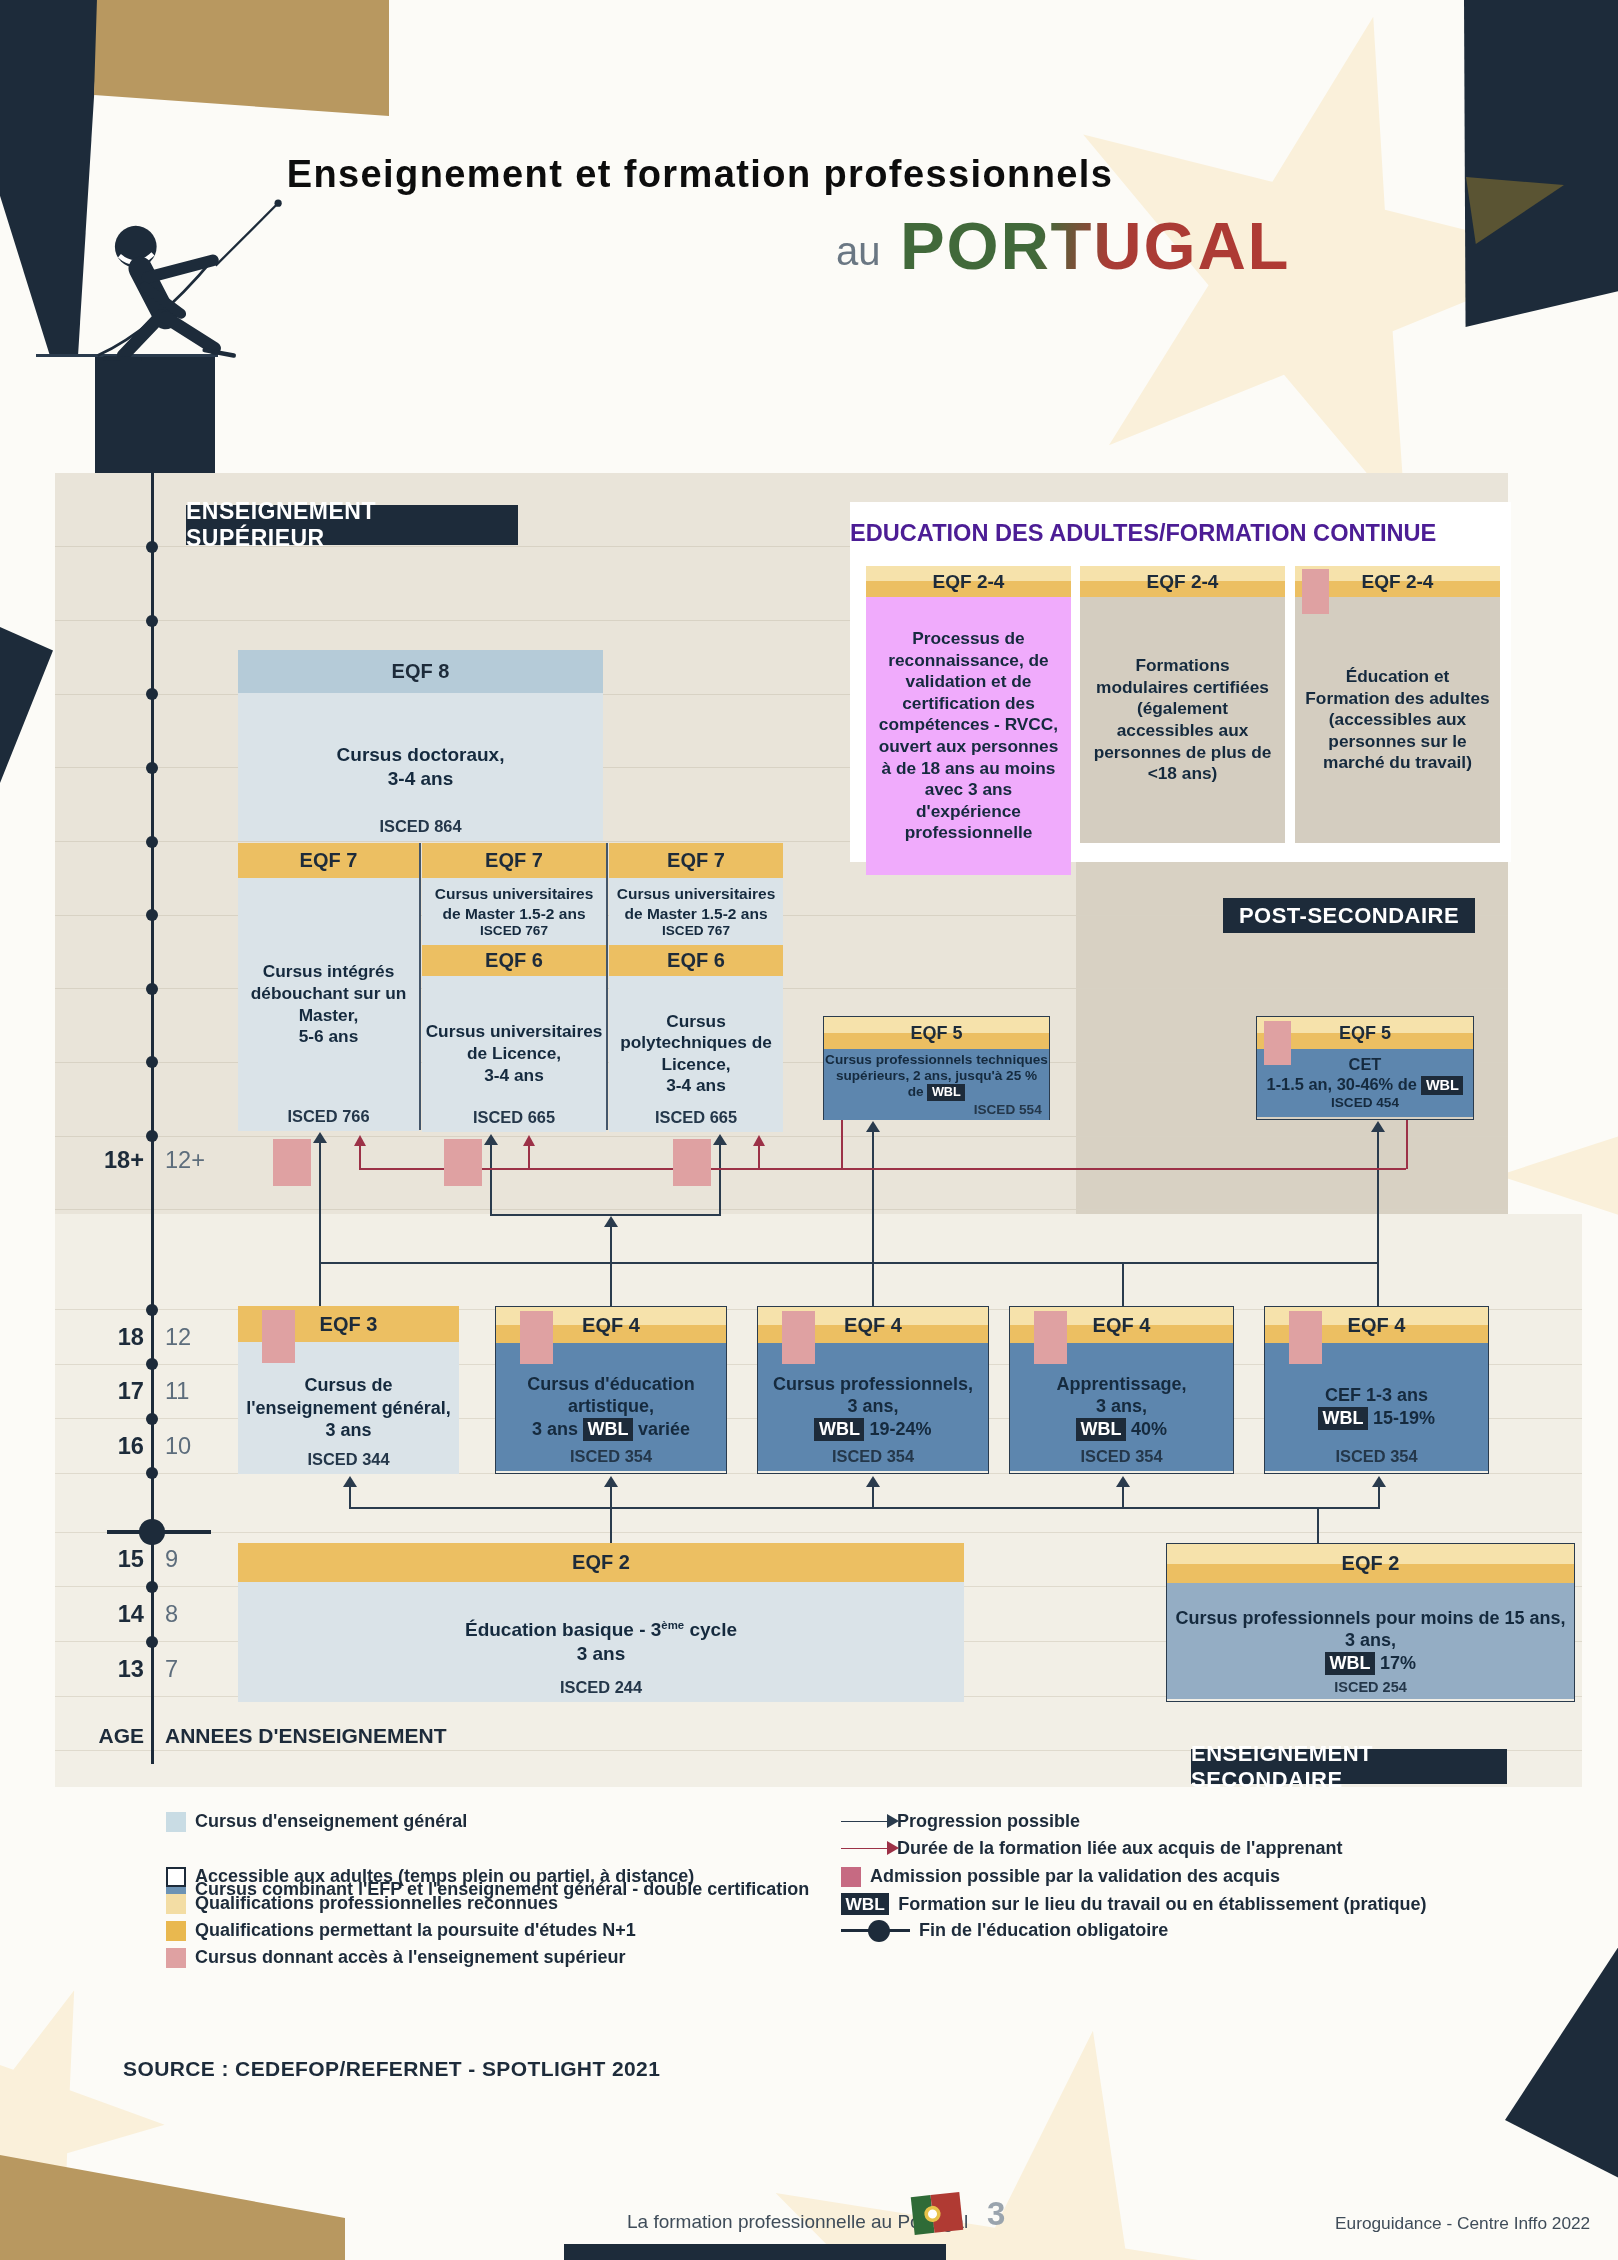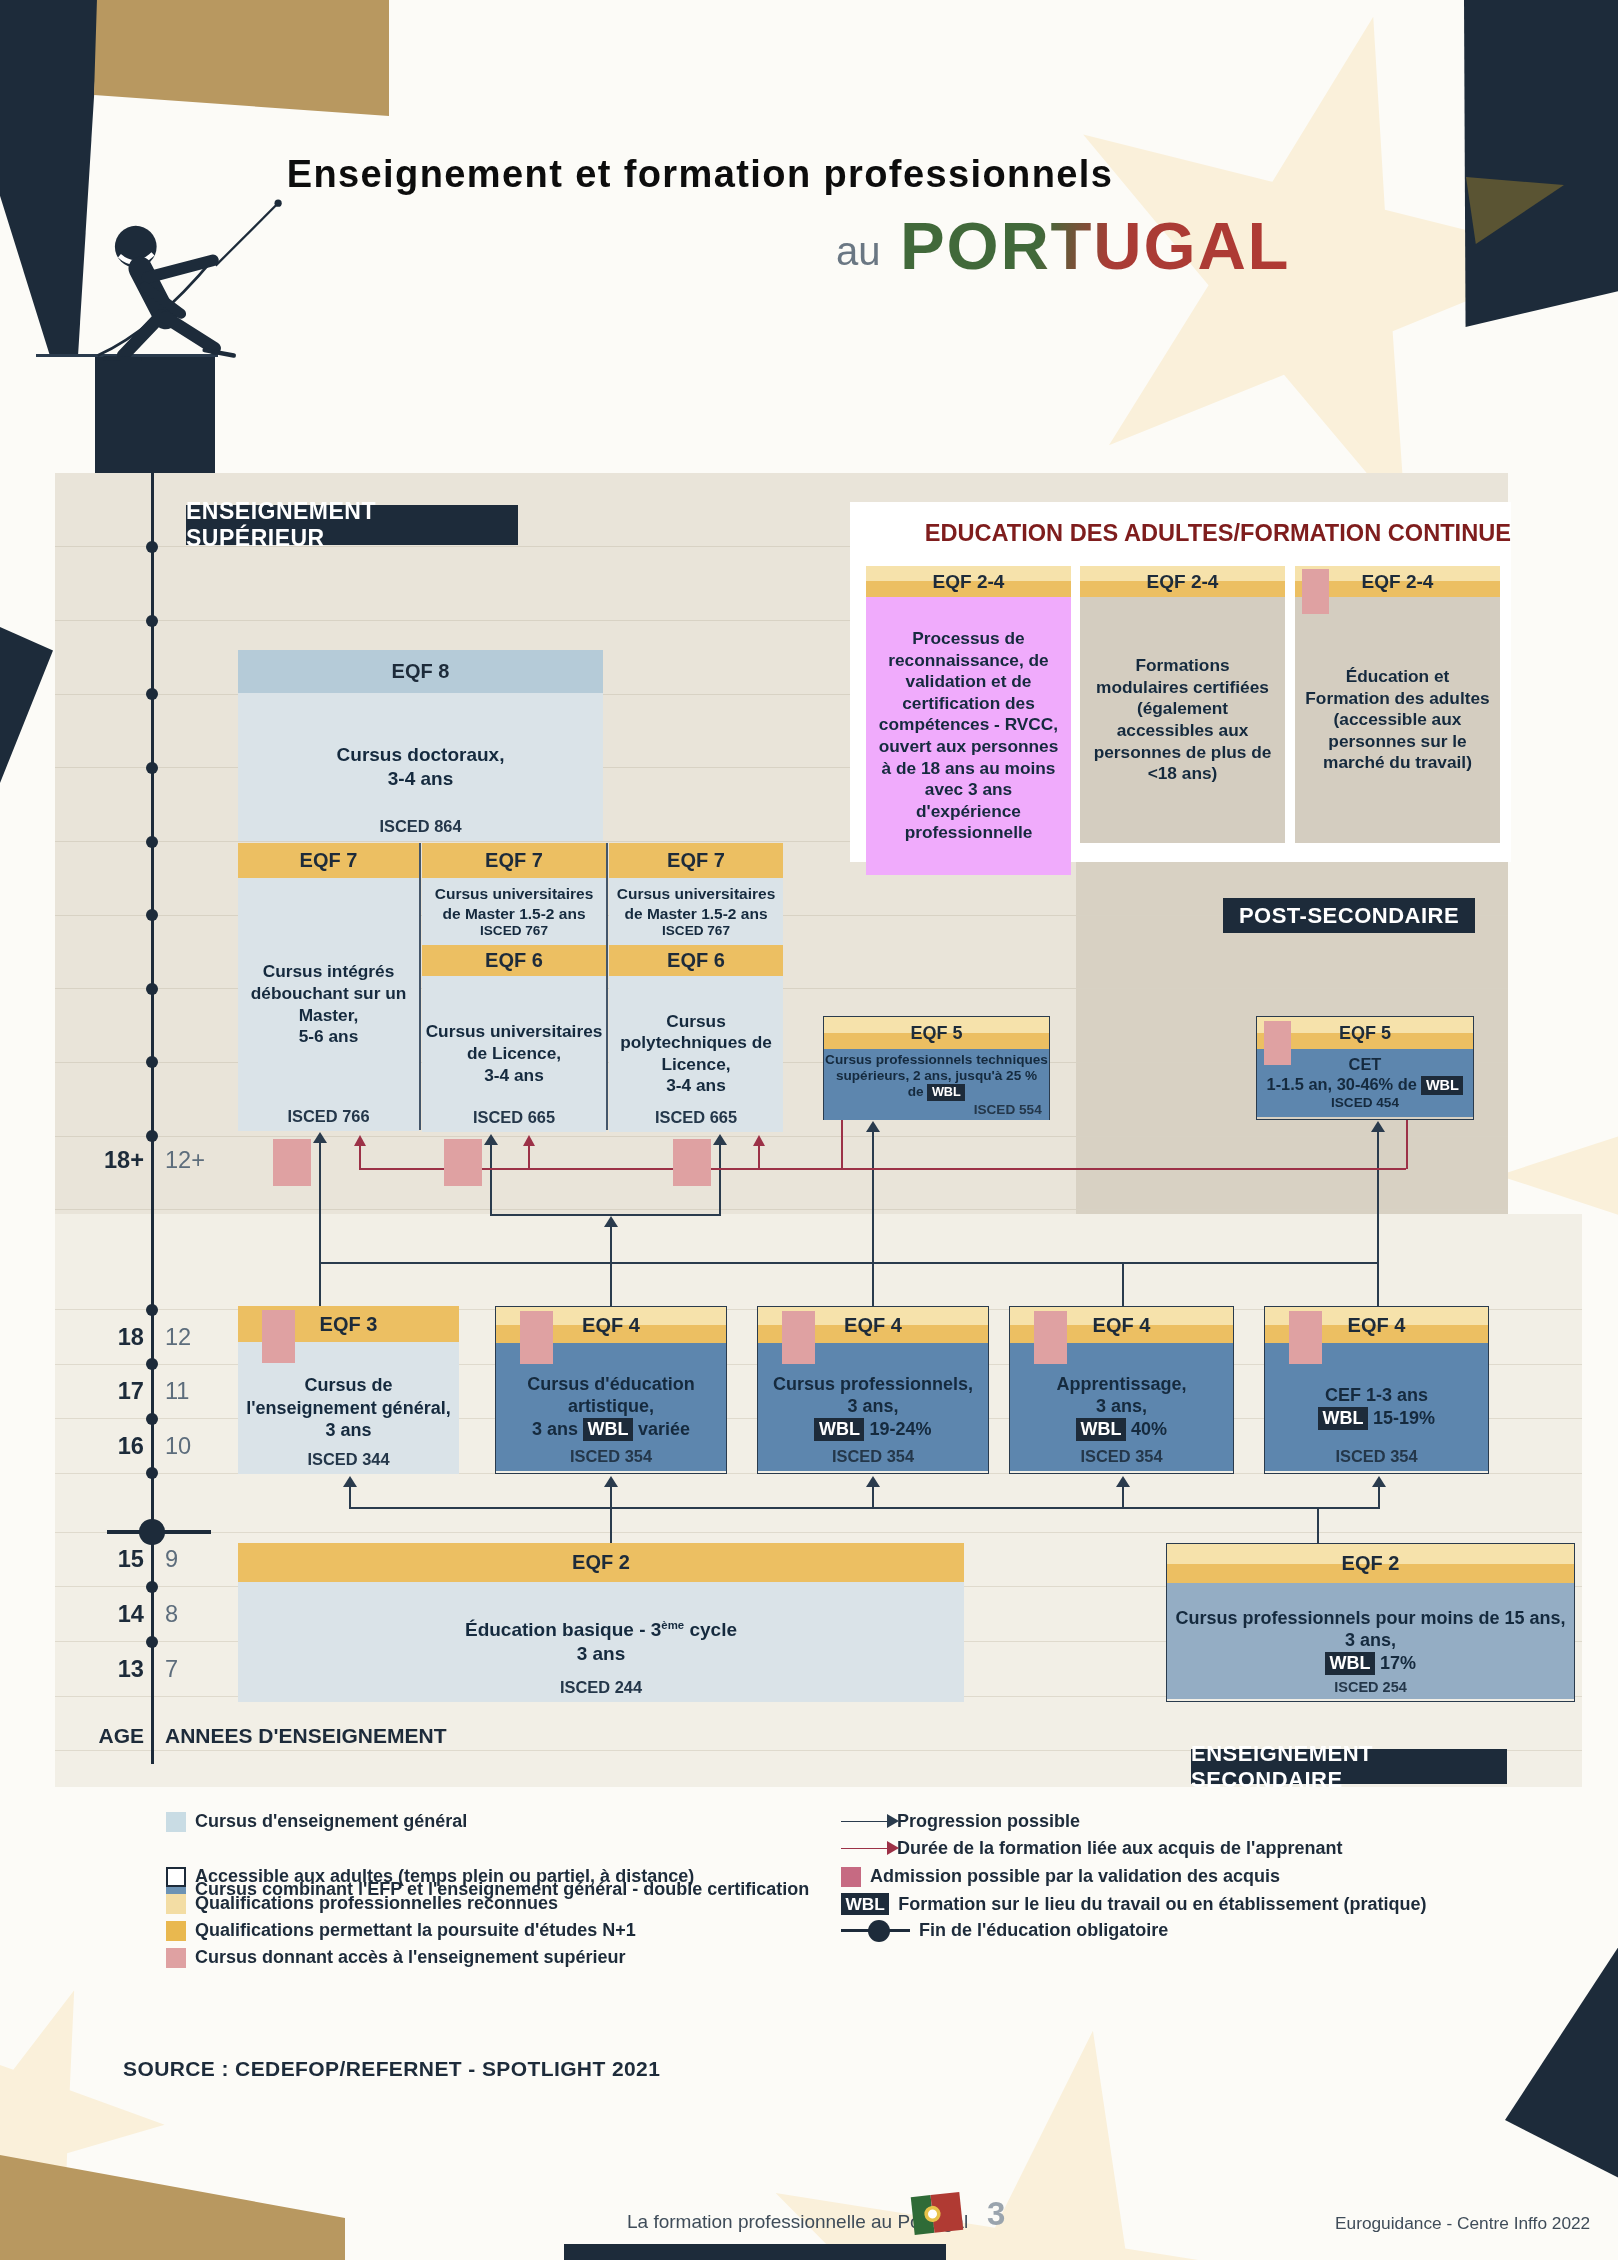--- a/index.html
+++ b/index.html
@@ -143,21 +143,21 @@
   <div class="badge" style="left:186px;top:505px;width:332px;height:40px;font-size:23px;">
     <span>ENSEIGNEMENT SUPÉRIEUR</span>
   </div>
   <div class="badge" style="left:1223px;top:898px;width:252px;height:35px;font-size:22px;">
     <span>POST-SECONDAIRE</span>
   </div>
   <div class="badge" style="left:1191px;top:1749px;width:316px;height:35px;font-size:22px;">
     <span>ENSEIGNEMENT SECONDAIRE</span>
   </div>
 
-  <div class="abs" style="left:850px;top:520px;width:661px;text-align:right;font-size:23.6px;font-weight:700;color:#7f1d1d;">EDUCATION DES ADULTES/FORMATION CONTINUE</div>
+  <div class="abs" style="left:850px;top:520px;width:661px;text-align:left;font-size:23.6px;font-weight:700;color:#4c1d95;">EDUCATION DES ADULTES/FORMATION CONTINUE</div>
 
   <div class="ebox" style="left:866px;top:566px;width:205px;height:277px;">
     <div class="hdr two" style="height:31px;font-size:19px;">
         <span>EQF 2-4</span>
       </div>
     <div class="bbody" style="background:#f0abfc;height:278px;font-size:17.3px;padding:0 7.3px;">
       <span>Processus de reconnaissance, de validation et de certification des compétences - RVCC, ouvert aux personnes à de 18 ans au moins avec 3 ans d'expérience professionnelle</span>
     </div>
   </div>
   <div class="ebox" style="left:1080px;top:566px;width:205px;height:277px;">
@@ -167,21 +167,21 @@
     <div class="bbody" style="background:#d4cdc0;height:246px;font-size:17.3px;padding:0 7.3px;">
       <span>Formations modulaires certifiées (également accessibles aux personnes de plus de &lt;18 ans)</span>
     </div>
   </div>
   <div class="ebox" style="left:1295px;top:566px;width:205px;height:277px;">
     <div class="hdr two" style="height:31px;font-size:19px;">
       <span class="pinksq" style="left:7.3px;top:2.7px;width:27px;height:45px;"></span>
       <span>EQF 2-4</span>
     </div>
     <div class="bbody" style="background:#d4cdc0;height:246px;font-size:17.3px;padding:0 7.3px;">
-      <span>Éducation et Formation des adultes (accessible aux personnes sur le marché du travail)</span>
+      <span>Éducation et Formation des adultes (accessibles aux personnes sur le marché du travail)</span>
     </div>
   </div>
 
   <div class="ebox" style="left:238px;top:650px;width:365px;height:144px;">
     <div class="hdr hdr8">
         <span>EQF 8</span>
       </div>
     <div class="bbody light" style="height:148px;font-size:19px;">
       <span>Cursus doctoraux,</span>
       <span>3-4 ans</span>

